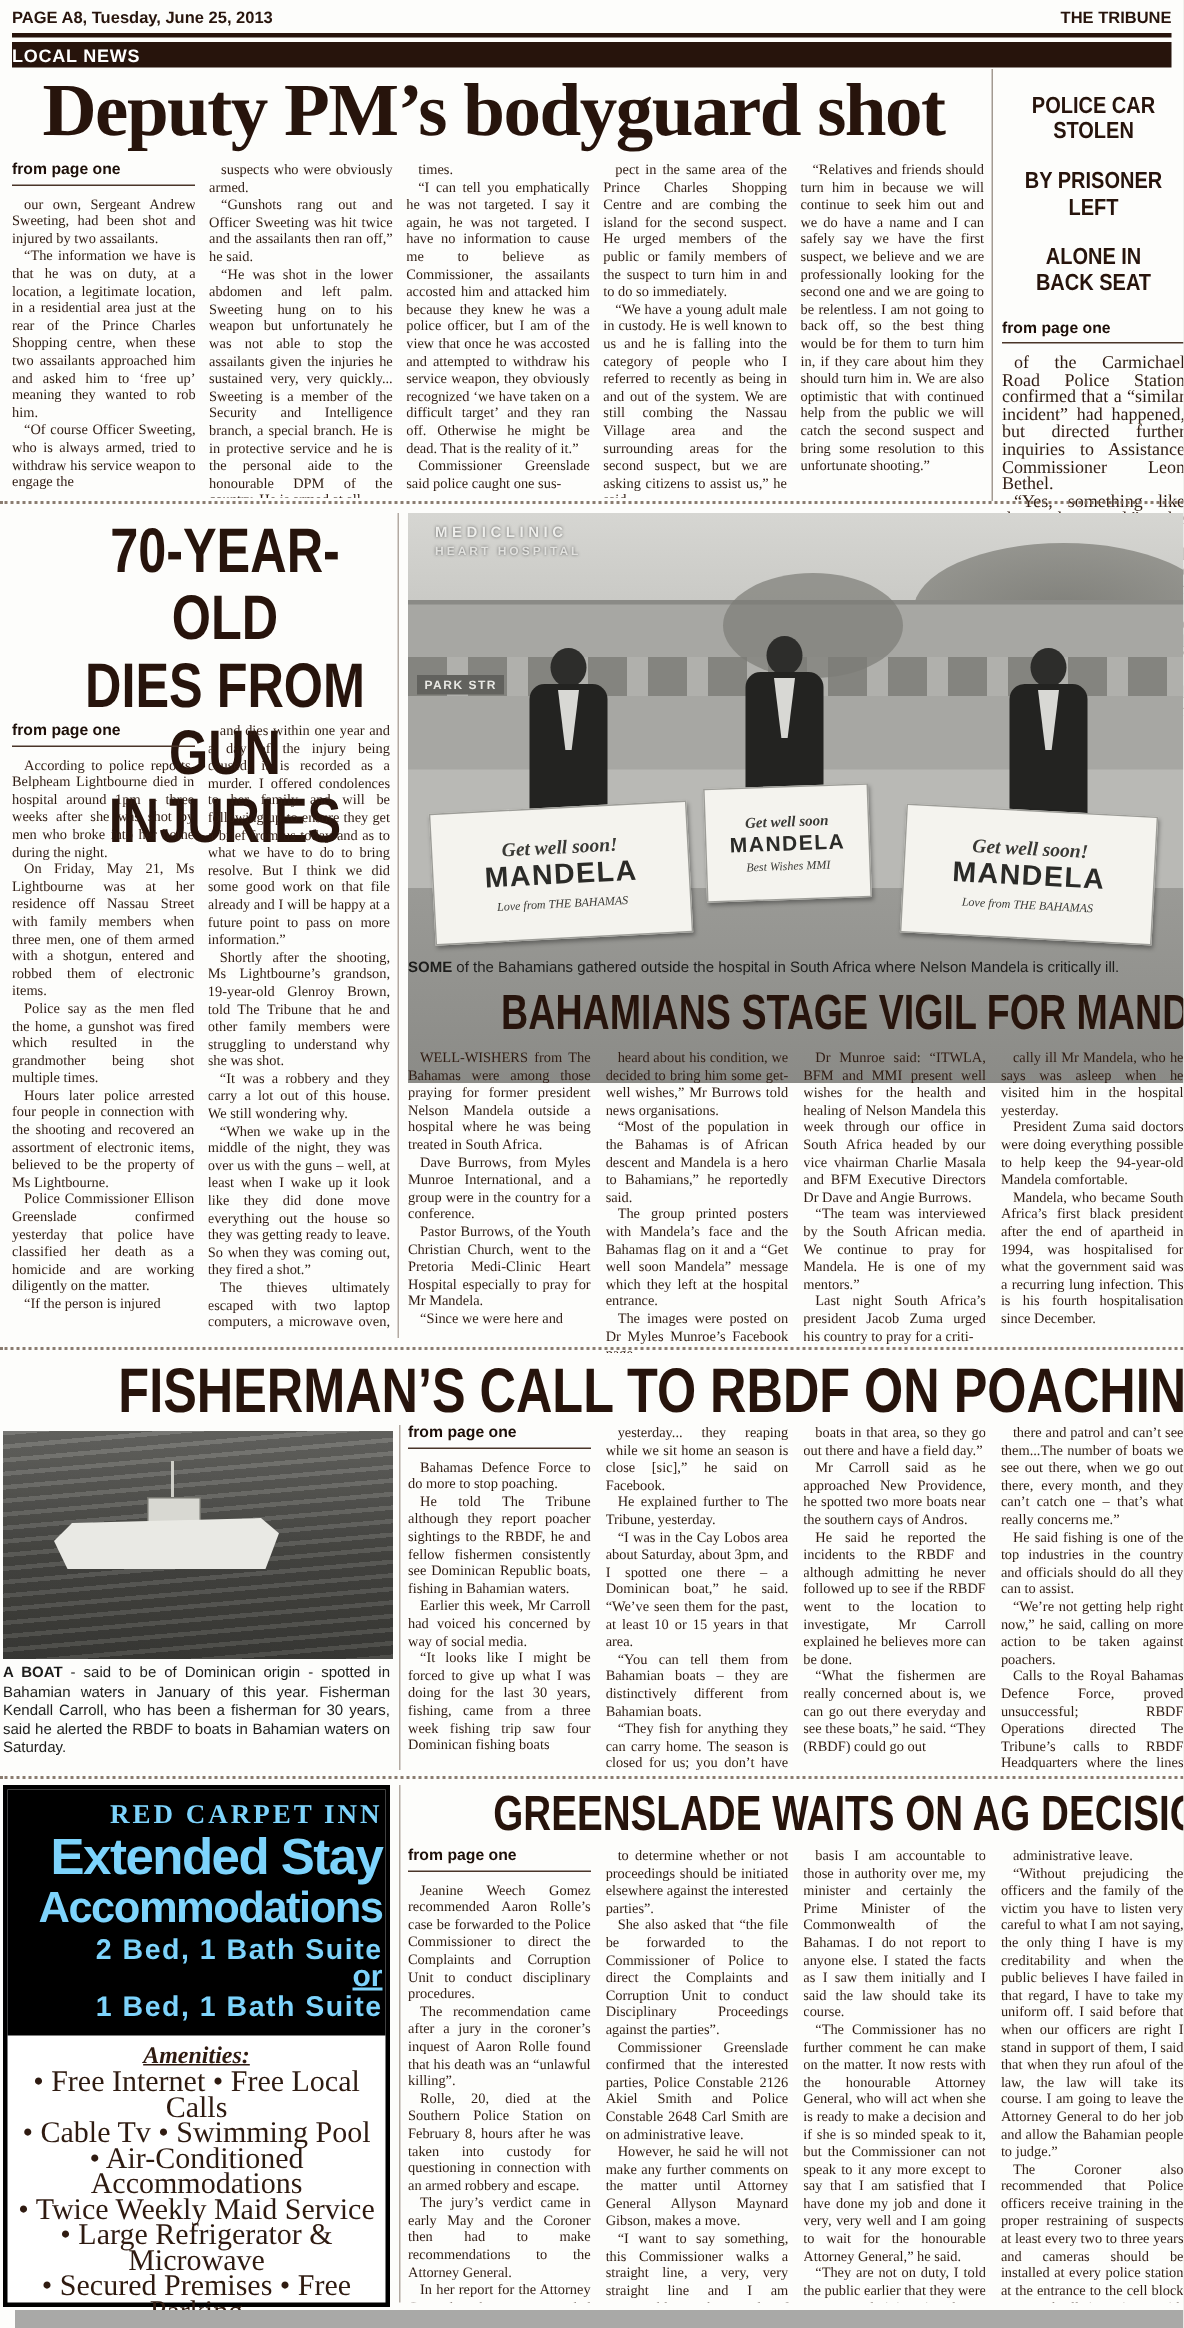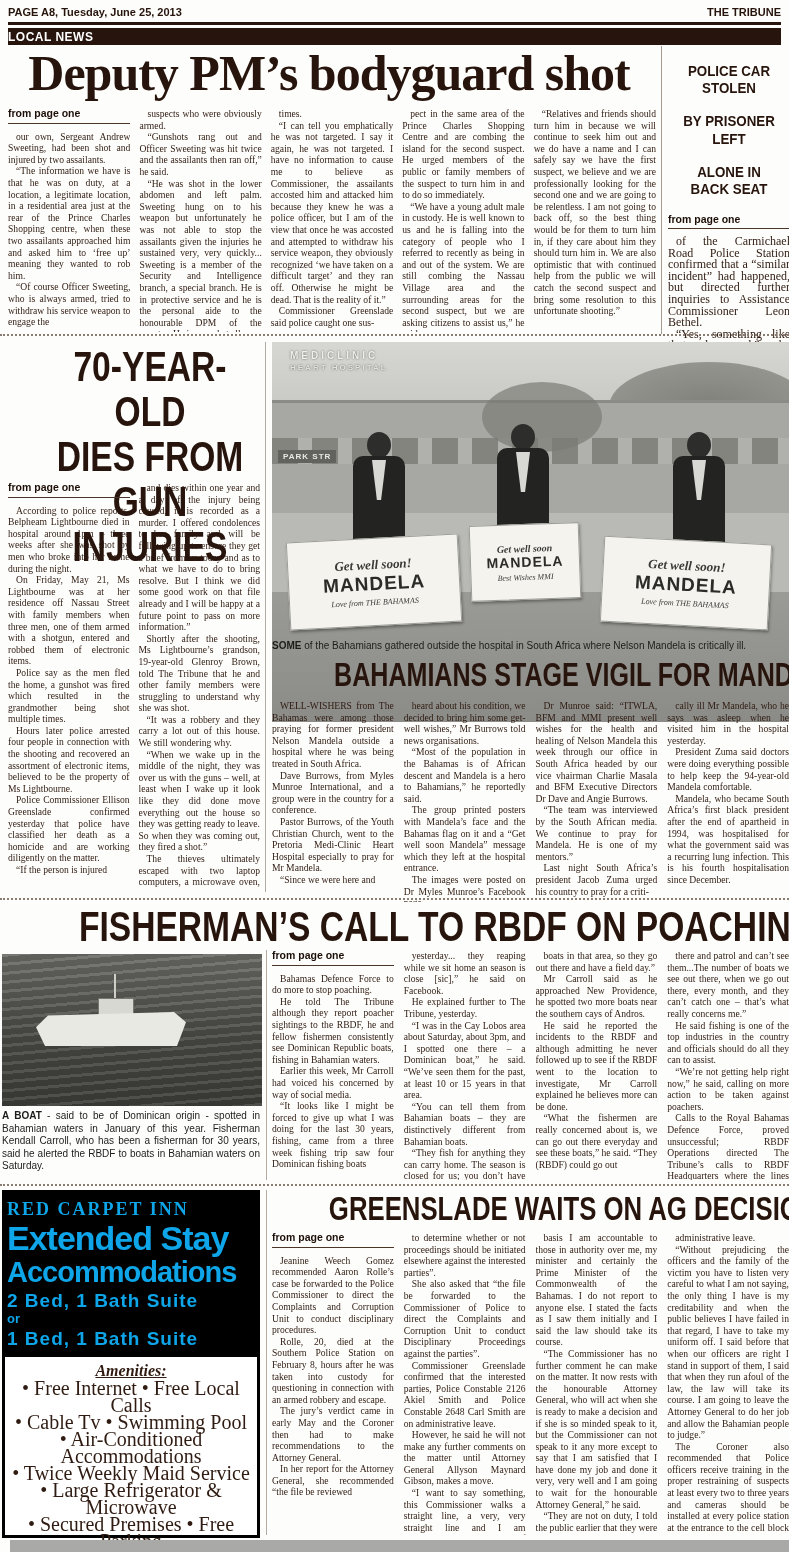--- a/index.html
+++ b/index.html
@@ -78,26 +78,26 @@
   .sea-streaks{position:absolute;inset:0;background:repeating-linear-gradient(175deg,rgba(255,255,255,.08) 0 3px,rgba(0,0,0,.12) 3px 9px);}
   .boat{position:absolute;left:34px;top:58px;width:150px;height:34px;background:#e9e9e4;
         clip-path:polygon(0 45%,8% 10%,92% 0,100% 30%,94% 100%,6% 100%);box-shadow:0 3px 4px rgba(0,0,0,.4);}
   .boat-cabin{position:absolute;left:96px;top:44px;width:34px;height:18px;background:#d8d8d2;border:1px solid #777770;}
   .boat-mast{position:absolute;left:112px;top:20px;width:2px;height:26px;background:#cfcfc8;}
   .fish-cap{position:absolute;left:2px;top:1110px;width:258px;}
   .fish-cols{position:absolute;left:272px;top:950px;width:517px;height:230px;gap:10px;}
   
   .ad{position:absolute;left:2px;top:1190px;width:258px;height:348px;border:3px solid #000;background:#fff;
       box-sizing:border-box;display:flex;flex-direction:column;font-family:"Liberation Serif",serif;}
-  .ad-black{background:#000;color:#0ea5e9;text-align:left;padding:6px 2px 8px;}
+  .ad-black{background:#000;color:#7dd3fc;text-align:right;padding:6px 2px 8px;}
   .ad-brand{font-size:18px;font-weight:bold;letter-spacing:2px;}
   .ad-title{font-family:"Liberation Sans",sans-serif;font-weight:bold;font-size:34px;line-height:36px;letter-spacing:-1px;}
   .ad-title2{font-family:"Liberation Sans",sans-serif;font-weight:bold;font-size:29px;line-height:32px;letter-spacing:-1px;}
   .ad-suite{font-family:"Liberation Sans",sans-serif;font-weight:bold;font-size:19px;line-height:21px;margin-top:2px;letter-spacing:1px;}
-  .ad-or{font-family:"Liberation Sans",sans-serif;font-weight:bold;font-size:13px;line-height:15px;}
+  .ad-or{font-family:"Liberation Sans",sans-serif;font-weight:bold;font-size:20px;line-height:15px;text-decoration:underline;}
   .ad-white{flex:1;text-align:center;padding-top:5px;}
   .ad-amen-title{font-weight:bold;font-style:italic;text-decoration:underline;font-size:16px;}
   .ad-amen p{margin:0;font-size:20px;line-height:17px;}
   .ad-logo{display:inline-block;background:#000;color:#fff;margin-top:4px;padding:3px 10px;border:2px solid #000;box-shadow:inset 0 0 0 1px #fff;}
   .ad-logo p{margin:0;font-size:10px;line-height:10.5px;font-weight:bold;letter-spacing:1px;}
   .ad-tag{font-weight:bold;font-style:italic;font-size:10.5px;margin-top:3px;}
   .ad-addr{font-size:10px;}
   
   .green-head{position:absolute;left:272px;top:1190px;width:517px;}
   .green-head .cond{font-size:33px;line-height:38px;transform:scaleX(.78);}
@@ -342,20 +342,21 @@
     </div>
   </div>
 
   <div class="green-head">
     <span class="cond">GREENSLADE WAITS ON AG DECISION</span>
   </div>
   <div class="cols green-cols">
     <div class="col">
       <div class="kicker">from page one</div>
     <p>Jeanine Weech Gomez recommended Aaron Rolle’s case be forwarded to the Police Commissioner to direct the Complaints and Corruption Unit to conduct disciplinary procedures.</p>
+        <p>The recommendation came after a jury in the coroner’s inquest of Aaron Rolle found that his death was an “unlawful killing”.</p>
         <p>Rolle, 20, died at the Southern Police Station on February 8, hours after he was taken into custody for questioning in connection with an armed robbery and escape.</p>
         <p>The jury’s verdict came in early May and the Coroner then had to make recommendations to the Attorney General.</p>
         <p>In her report for the Attorney General, she recommended “the file be reviewed</p>
       </div>
     <div class="col">
         <p>to determine whether or not proceedings should be initiated elsewhere against the interested parties”.</p>
         <p>She also asked that “the file be forwarded to the Commissioner of Police to direct the Complaints and Corruption Unit to conduct Disciplinary Proceedings against the parties”.</p>
         <p>Commissioner Greenslade confirmed that the interested parties, Police Constable 2126 Akiel Smith and Police Constable 2648 Carl Smith are on administrative leave.</p>
         <p>However, he said he will not make any further comments on the matter until Attorney General Allyson Maynard Gibson, makes a move.</p>
         <p>“I want to say something, this Commissioner walks a straight line, a very, very straight line and I am accountable to the people of the Commonwealth of the Bahamas and on a daily</p>

